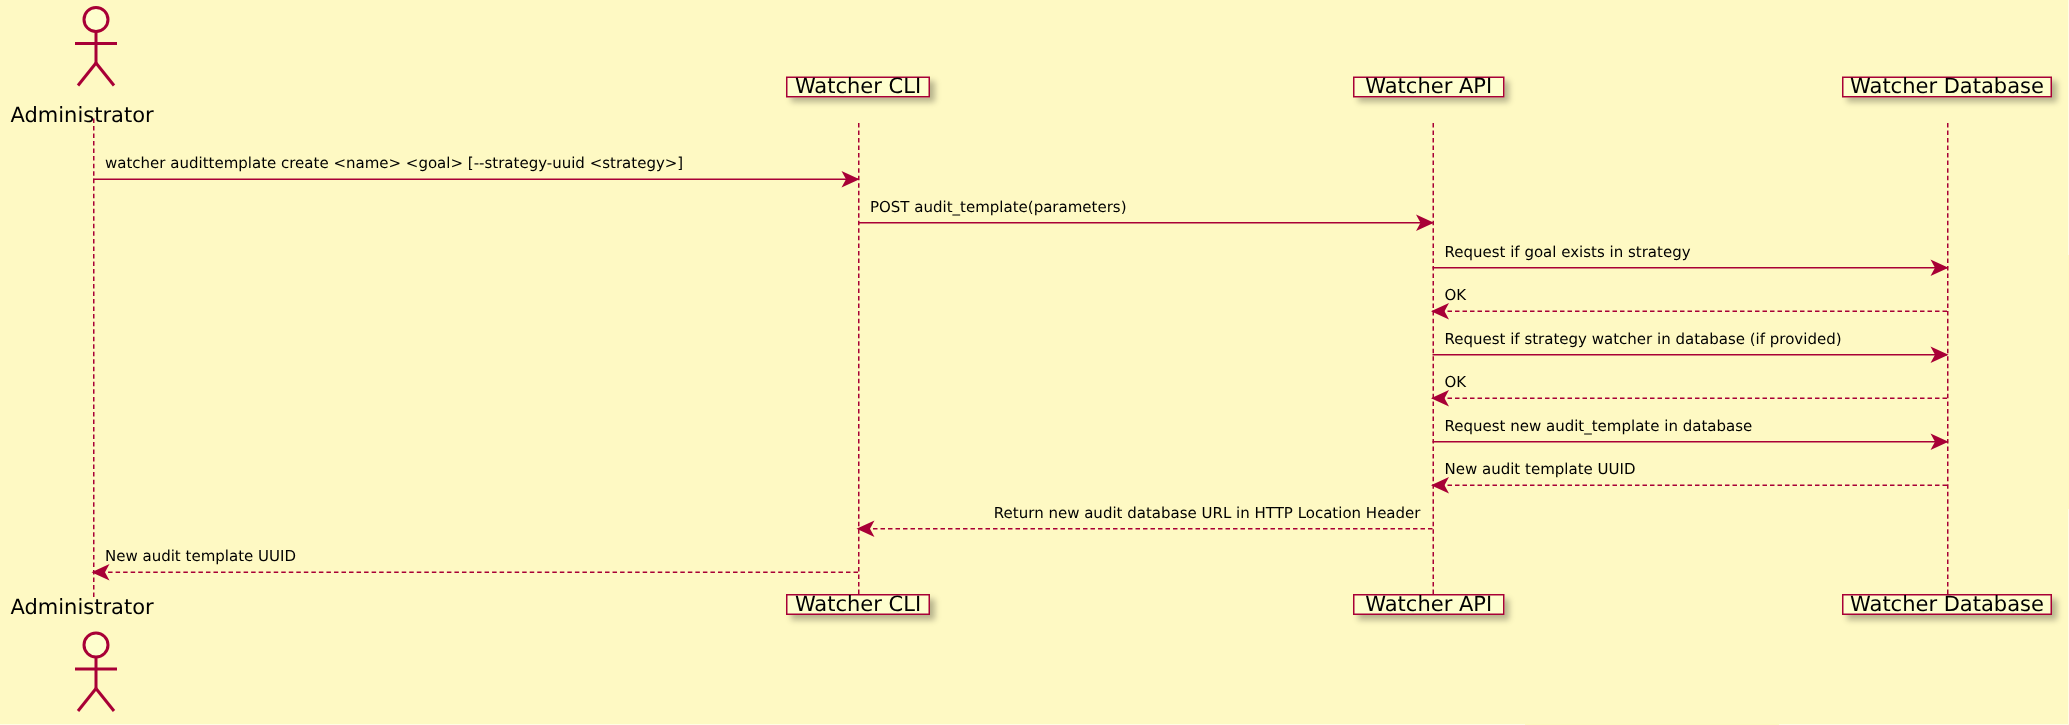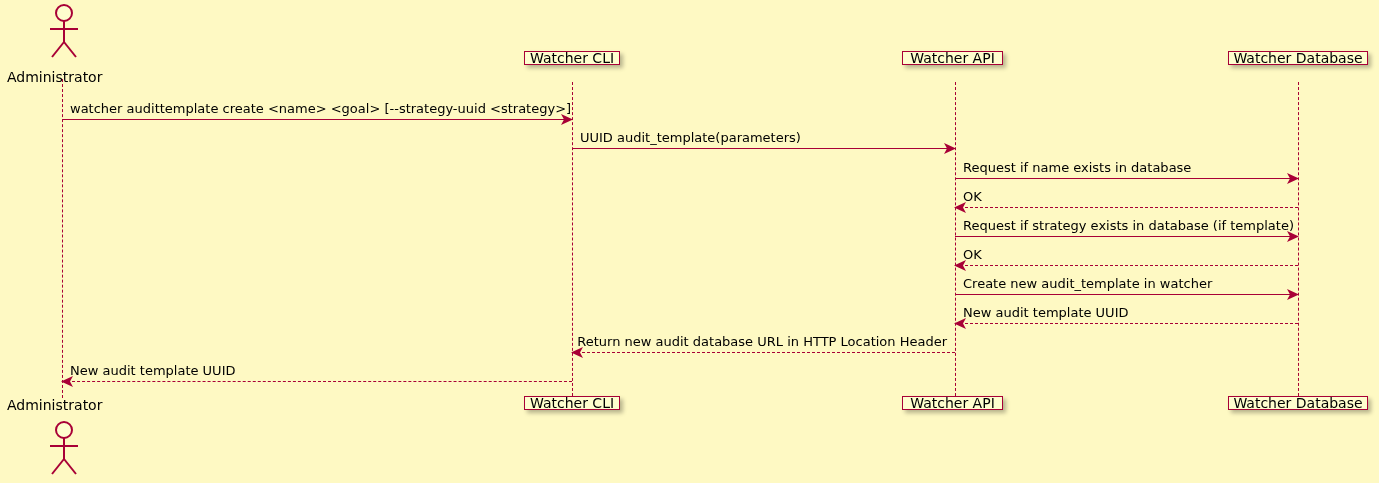--- a/index.html
+++ b/index.html
@@ -64,21 +64,21 @@
     left: 0;
     top: 0;
     height: 0;
     width: 100%;
   }
   .msg.solid .line { border-top: 1.4px solid #A80036; }
   .msg.dashed .line { border-top: 1.4px dashed #A80036; }
   .msg .label {
     position: absolute;
     bottom: 4px;
-    font-size: 13px;
+    font-size: 10px;
     color: #000000;
     white-space: nowrap;
     line-height: 1;
   }
   .msg .label.left { left: 8px; }
   .msg .label.right { right: 8px; }
   
   .arrow {
     position: absolute;
     top: -5px;
@@ -125,71 +125,71 @@
     <div class="label left">watcher audittemplate create &lt;name&gt; &lt;goal&gt; [--strategy-uuid &lt;strategy&gt;]</div>
     <div class="arrow" style="right:-1px;">
       <svg width="12" height="11" viewBox="0 0 12 11">
           <path d="M12,5.5 L0,0 L3,5.5 L0,11 Z" fill="#A80036"></path>
         </svg>
     </div>
   </div>
 
   <div class="msg solid" style="left:572px; top:148px; width:383px;">
     <div class="line"></div>
-    <div class="label left">UUID audit_template(parameters)</div>
+    <div class="label left">POST audit_template(parameters)</div>
     <div class="arrow" style="right:-1px;">
       <svg width="12" height="11" viewBox="0 0 12 11">
           <path d="M12,5.5 L0,0 L3,5.5 L0,11 Z" fill="#A80036"></path>
         </svg>
     </div>
   </div>
 
   <div class="msg solid" style="left:955px; top:178px; width:343px;">
     <div class="line"></div>
-    <div class="label left">Request if name exists in database</div>
+    <div class="label left">Request if goal exists in strategy</div>
     <div class="arrow" style="right:-1px;">
       <svg width="12" height="11" viewBox="0 0 12 11">
           <path d="M12,5.5 L0,0 L3,5.5 L0,11 Z" fill="#A80036"></path>
         </svg>
     </div>
   </div>
 
   <div class="msg dashed" style="left:955px; top:207px; width:343px;">
     <div class="line"></div>
     <div class="label left">OK</div>
     <div class="arrow" style="left:-1px;">
       <svg width="12" height="11" viewBox="0 0 12 11">
           <path d="M0,5.5 L12,0 L9,5.5 L12,11 Z" fill="#A80036"></path>
         </svg>
     </div>
   </div>
 
   <div class="msg solid" style="left:955px; top:236px; width:343px;">
     <div class="line"></div>
-    <div class="label left">Request if strategy exists in database (if template)</div>
+    <div class="label left">Request if strategy watcher in database (if provided)</div>
     <div class="arrow" style="right:-1px;">
       <svg width="12" height="11" viewBox="0 0 12 11">
           <path d="M12,5.5 L0,0 L3,5.5 L0,11 Z" fill="#A80036"></path>
         </svg>
     </div>
   </div>
 
   <div class="msg dashed" style="left:955px; top:265px; width:343px;">
     <div class="line"></div>
     <div class="label left">OK</div>
     <div class="arrow" style="left:-1px;">
       <svg width="12" height="11" viewBox="0 0 12 11">
           <path d="M0,5.5 L12,0 L9,5.5 L12,11 Z" fill="#A80036"></path>
         </svg>
     </div>
   </div>
 
   <div class="msg solid" style="left:955px; top:294px; width:343px;">
     <div class="line"></div>
-    <div class="label left">Create new audit_template in watcher</div>
+    <div class="label left">Request new audit_template in database</div>
     <div class="arrow" style="right:-1px;">
       <svg width="12" height="11" viewBox="0 0 12 11">
           <path d="M12,5.5 L0,0 L3,5.5 L0,11 Z" fill="#A80036"></path>
         </svg>
     </div>
   </div>
 
   <div class="msg dashed" style="left:955px; top:323px; width:343px;">
     <div class="line"></div>
     <div class="label left">New audit template UUID</div>

